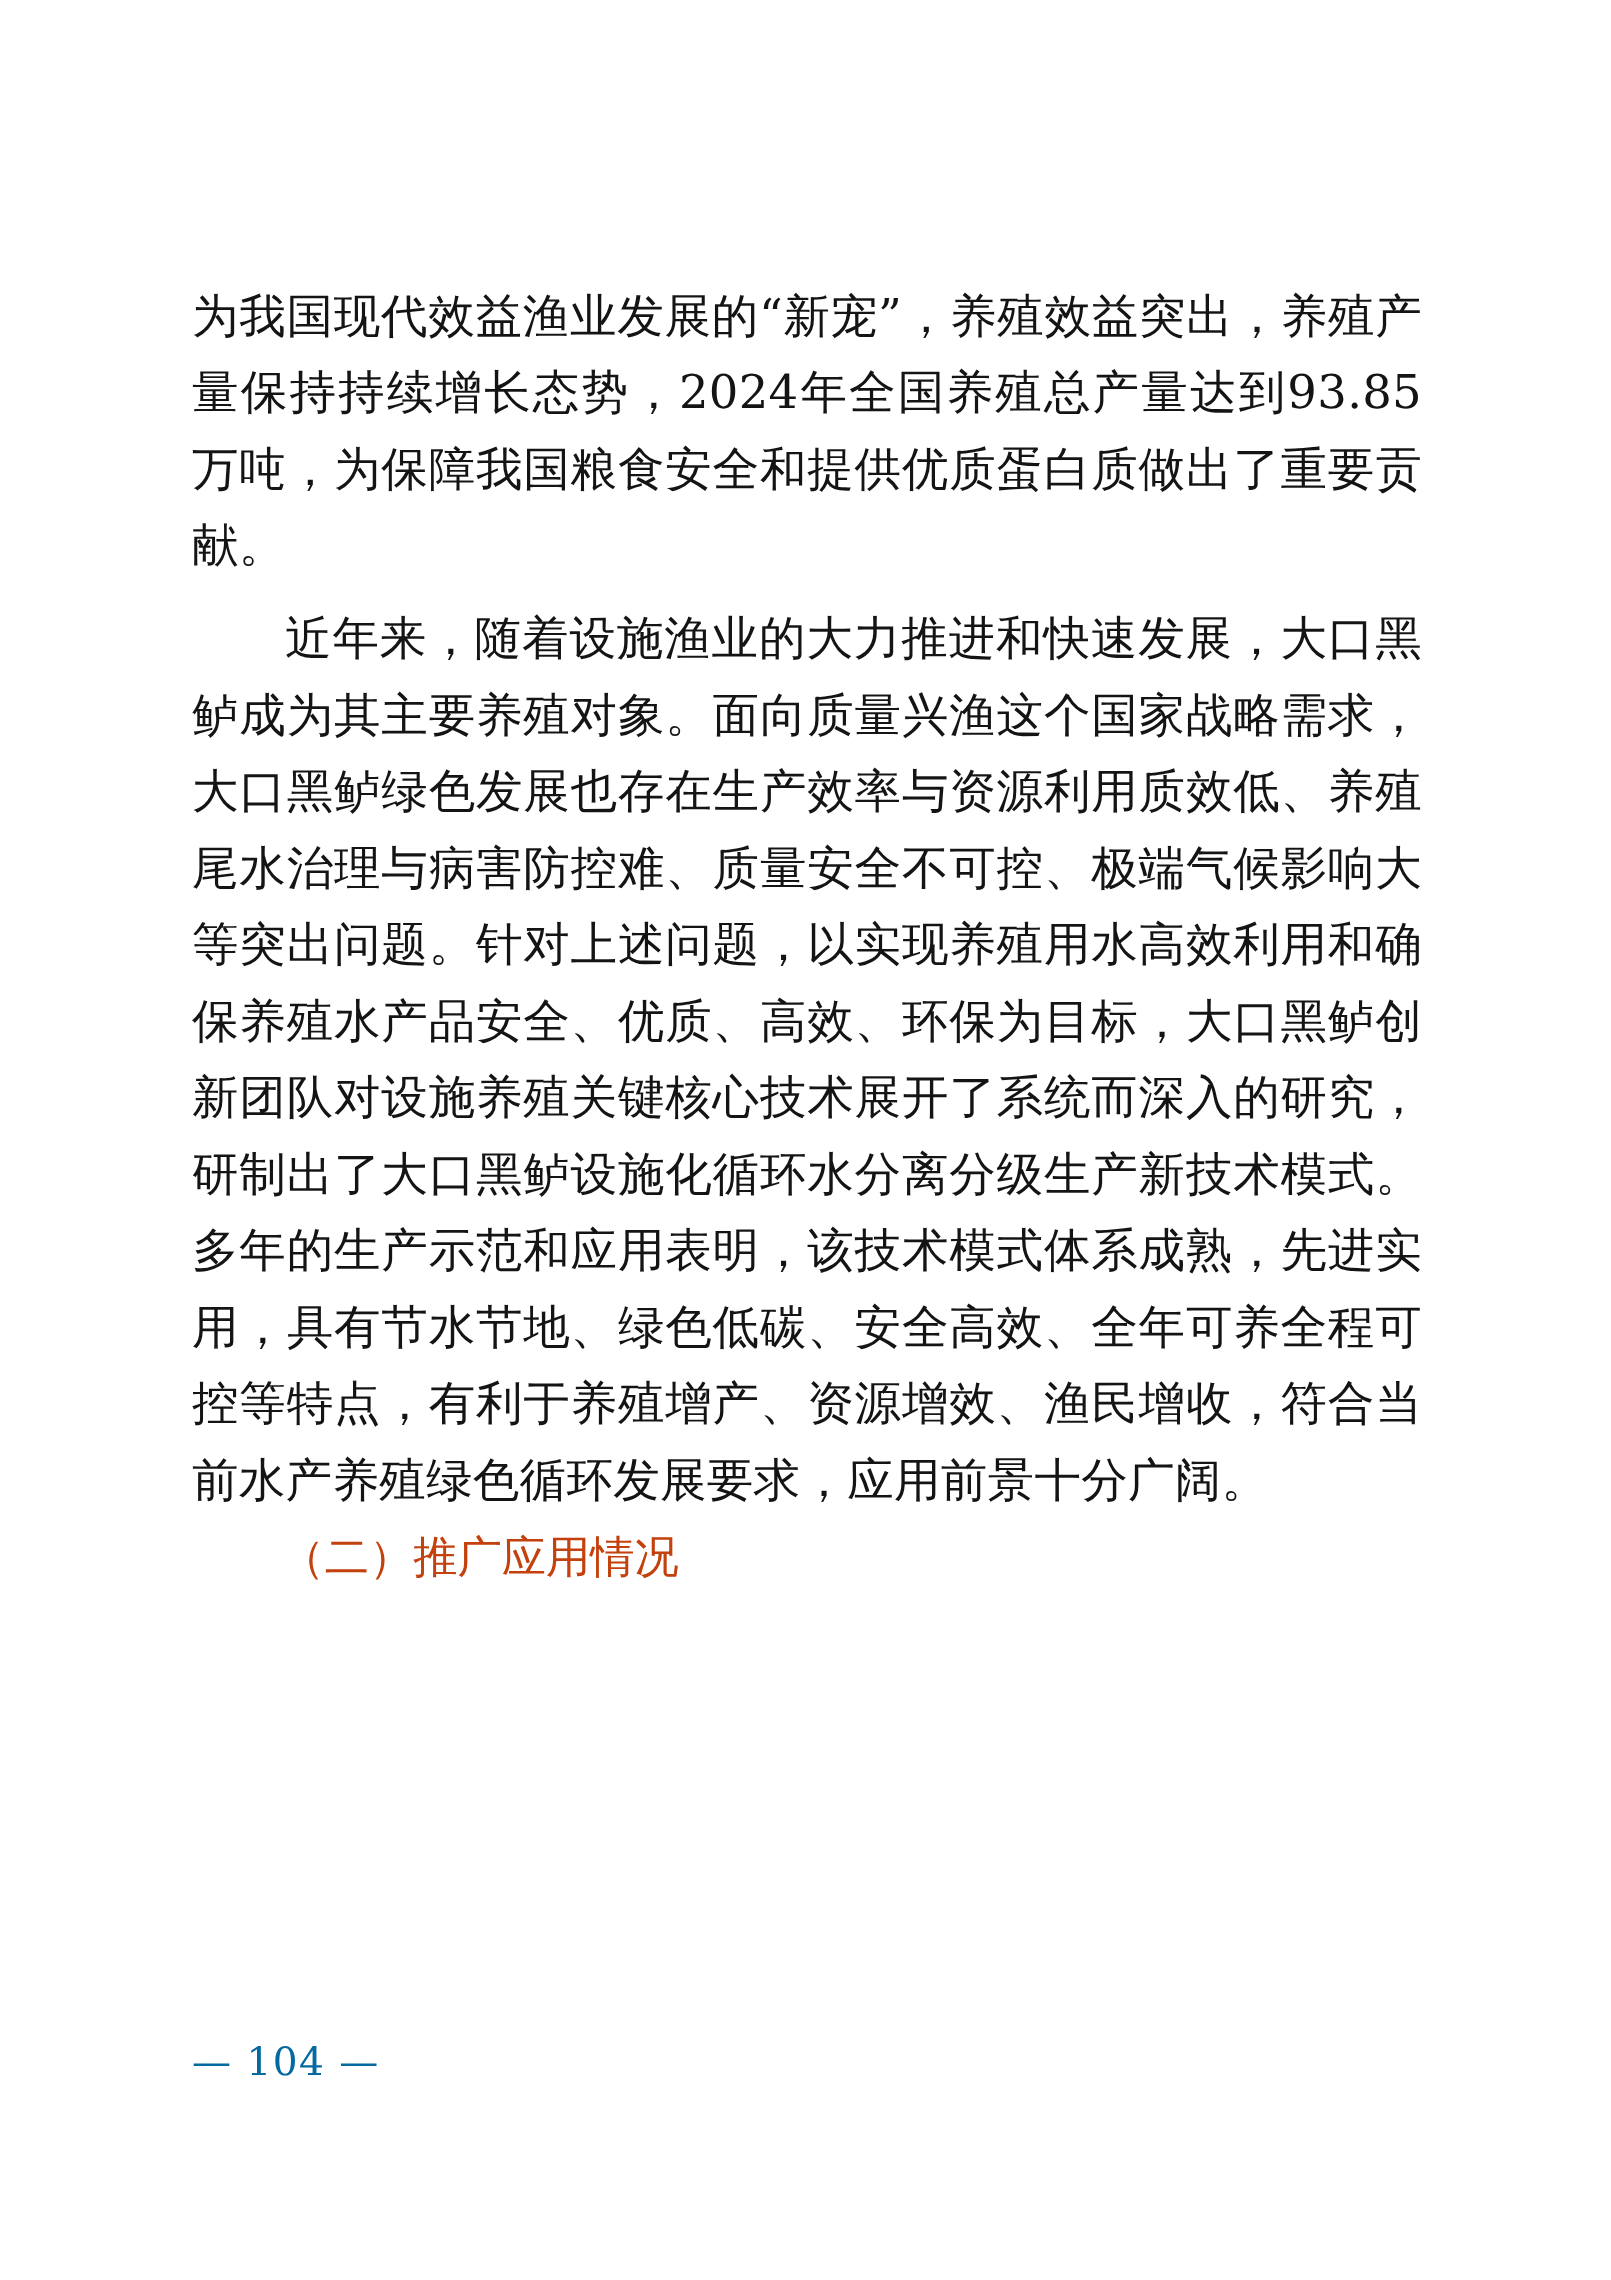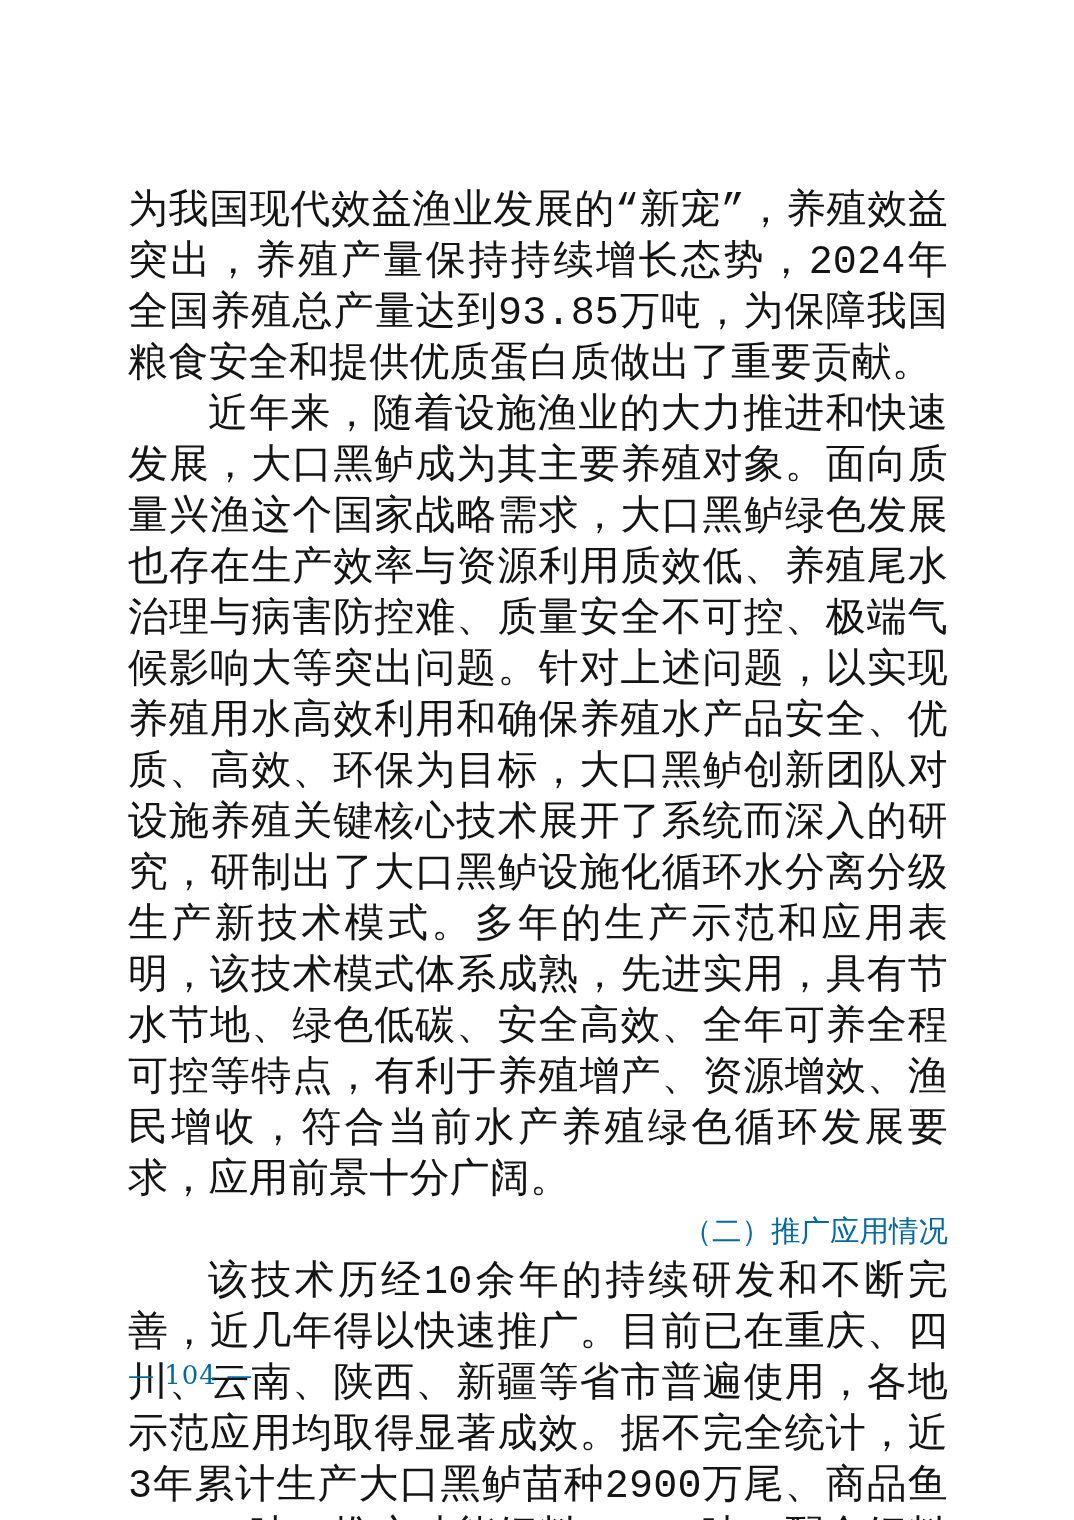--- a/index.html
+++ b/index.html
@@ -17,42 +17,40 @@
     font-family: "DejaVu Serif", "Liberation Serif", serif;
     color: #1a1a1a;
   }
   .content {
     position: absolute;
     left: 128px;
     top: 186px;
     width: 820px;
   }
   .para {
-    font-size: 40px;
+    font-size: 31px;
     line-height: 51px;
     text-align: justify;
     text-justify: inter-ideograph;
     margin: 0 0 0 0;
     letter-spacing: 0.2px;
     color: #141414;
-    font-family: Liberation Mono, monospace;
   }
   .para + .para {
-    margin-top: 0px;
+    margin-top: 11px;
   }
   .indent {
     text-indent: 2em;
   }
   .heading {
     font-size: 29.5px;
     line-height: 51px;
     text-indent: 2em;
     margin: 0;
-    color: #0369a1;
-    text-align: right;
+    color: #c2410c;
   }
   .footer {
     position: absolute;
     left: 128px;
     bottom: 128px;
     font-size: 26px;
     line-height: 34px;
     color: #0369a1;
     letter-spacing: 1px;
     font-family: "DejaVu Serif", "Liberation Serif", serif;
@@ -63,18 +61,17 @@
 
 <div class="page">
   <div class="content">
 
     <p class="para">为我国现代效益渔业发展的“新宠”，养殖效益突出，养殖产量保持持续增长态势，2024年全国养殖总产量达到93.85万吨，为保障我国粮食安全和提供优质蛋白质做出了重要贡献。</p>
 
     <p class="para indent">近年来，随着设施渔业的大力推进和快速发展，大口黑鲈成为其主要养殖对象。面向质量兴渔这个国家战略需求，大口黑鲈绿色发展也存在生产效率与资源利用质效低、养殖尾水治理与病害防控难、质量安全不可控、极端气候影响大等突出问题。针对上述问题，以实现养殖用水高效利用和确保养殖水产品安全、优质、高效、环保为目标，大口黑鲈创新团队对设施养殖关键核心技术展开了系统而深入的研究，研制出了大口黑鲈设施化循环水分离分级生产新技术模式。多年的生产示范和应用表明，该技术模式体系成熟，先进实用，具有节水节地、绿色低碳、安全高效、全年可养全程可控等特点，有利于养殖增产、资源增效、渔民增收，符合当前水产养殖绿色循环发展要求，应用前景十分广阔。</p>
 
     <p class="heading">（二）推广应用情况</p>
 
-    <p class="para indent">该技术历经10余年的持续研发和不断完善，近几年得以快速推广。目前已在重庆、四川、云南、陕西、新疆等省市普遍使用，各地示范应用均取得显著成效。据不完全统计，近3年累计生产大口黑鲈苗种2900万尾、商品鱼16000吨，推广功能饲料23400吨、配合饲料20220吨，累计新增产值82750万元。编写实</p>
 
   </div>
 
   <div class="footer">— 104 —</div>
 </div>
 
 </body></html>

